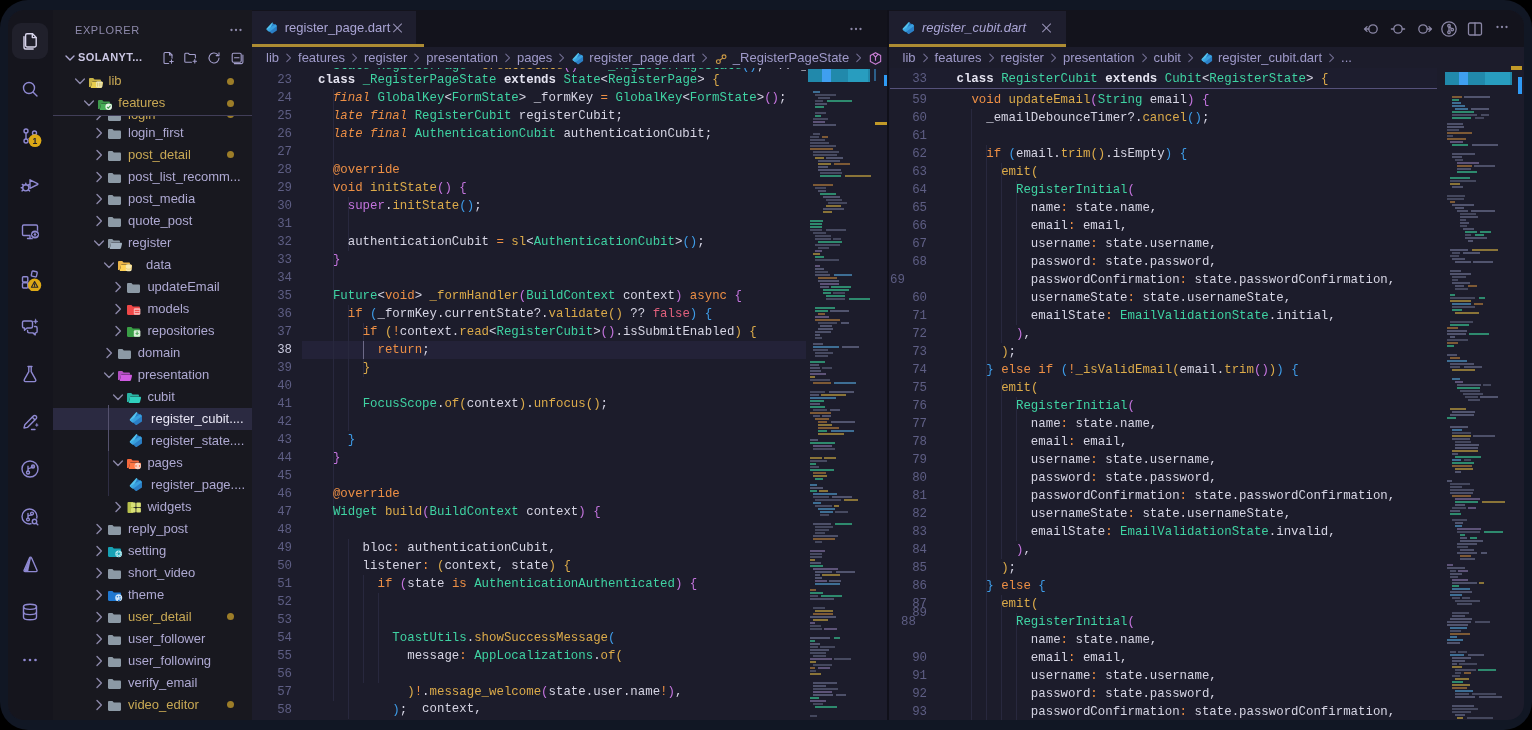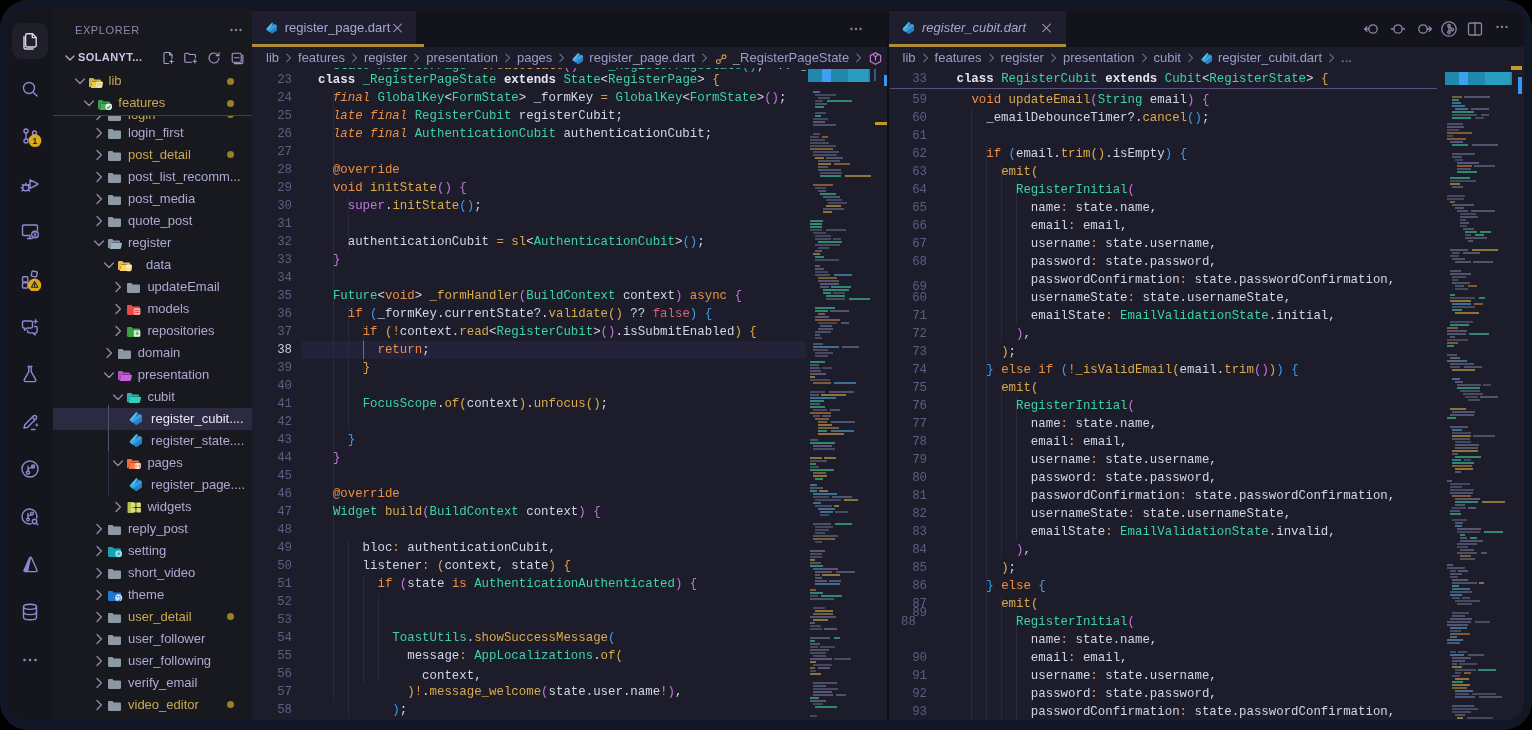--- a/index.html
+++ b/index.html
@@ -609,21 +609,21 @@
         <div class="num" style="top:507px;left:0;width:40px;text-align:right">51</div>
         <div class="cl" style="top:507px;left:66px">        <i class="o">if</i> <i class="p">(</i>state <i class="o">is</i> <i class="t">AuthenticationAuthenticated</i><i class="p">)</i> <i class="p">{</i></div>
         <div class="num" style="top:525px;left:0;width:40px;text-align:right">52</div>
         <div class="num" style="top:543px;left:0;width:40px;text-align:right">53</div>
         <div class="cl" style="top:543px;left:66px"></div>
         <div class="num" style="top:561px;left:0;width:40px;text-align:right">54</div>
         <div class="cl" style="top:561px;left:66px">          <i class="t">ToastUtils</i>.<i class="y">showSuccessMessage</i><i class="b">(</i></div>
         <div class="num" style="top:579px;left:0;width:40px;text-align:right">55</div>
         <div class="cl" style="top:579px;left:66px">            message<i class="o">:</i> <i class="t">AppLocalizations</i>.<i class="y">of</i><i class="y">(</i></div>
         <div class="num" style="top:597px;left:0;width:40px;text-align:right">56</div>
-        <div class="cl" style="top:599px;left:66px">              context,</div>
+        <div class="cl" style="top:632px;left:66px">              context,</div>
         <div class="num" style="top:615px;left:0;width:40px;text-align:right">57</div>
         <div class="cl" style="top:615px;left:66px">            <i class="y">)</i><i class="o">!</i>.<i class="y">message_welcome</i><i class="p">(</i>state.user.name<i class="o">!</i><i class="p">)</i>,</div>
         <div class="num" style="top:633px;left:0;width:40px;text-align:right">58</div>
         <div class="cl" style="top:633px;left:66px">          <i class="b">)</i>;</div>
       </div>
       <div style="position:absolute;left:800px;top:59px;width:62px;height:13px;background:#2189ab"></div>
       <div style="position:absolute;left:814px;top:59px;width:9px;height:13px;background:#3f9ff0"></div>
       <div style="position:absolute;left:840px;top:59px;width:20px;height:13px;background:#2ba3c4;opacity:.8"></div>
       <div style="position:absolute;left:804.6px;top:81px;width:7px;height:1.8px;background:#3e6e94"></div>
       <div style="position:absolute;left:807.2px;top:84px;width:21px;height:1.8px;background:#44475d"></div>
@@ -870,21 +870,21 @@
         <div class="num" style="top:112.6px;left:0;width:37px;text-align:right">64</div>
         <div class="cl" style="top:112.6px;left:66.5px">        <i class="t">RegisterInitial</i><i class="p">(</i></div>
         <div class="num" style="top:130.6px;left:0;width:37px;text-align:right">65</div>
         <div class="cl" style="top:130.6px;left:66.5px">          name<i class="o">:</i> state.name,</div>
         <div class="num" style="top:148.6px;left:0;width:37px;text-align:right">66</div>
         <div class="cl" style="top:148.6px;left:66.5px">          email<i class="o">:</i> email,</div>
         <div class="num" style="top:166.6px;left:0;width:37px;text-align:right">67</div>
         <div class="cl" style="top:166.6px;left:66.5px">          username<i class="o">:</i> state.username,</div>
         <div class="num" style="top:184.6px;left:0;width:37px;text-align:right">68</div>
         <div class="cl" style="top:184.6px;left:66.5px">          password<i class="o">:</i> state.password,</div>
-        <div class="num" style="top:210px;left:0;width:37px;text-align:right">69</div>
+        <div class="num" style="top:203px;left:0;width:37px;text-align:left">69</div>
         <div class="cl" style="top:202.6px;left:66.5px">          passwordConfirmation<i class="o">:</i> state.passwordConfirmation,</div>
         <div class="num" style="top:220.6px;left:0;width:37px;text-align:right">60</div>
         <div class="cl" style="top:220.6px;left:66.5px">          usernameState<i class="o">:</i> state.usernameState,</div>
         <div class="num" style="top:238.6px;left:0;width:37px;text-align:right">71</div>
         <div class="cl" style="top:238.6px;left:66.5px">          emailState<i class="o">:</i> <i class="t">EmailValidationState</i>.initial,</div>
         <div class="num" style="top:256.6px;left:0;width:37px;text-align:right">72</div>
         <div class="cl" style="top:256.6px;left:66.5px">        <i class="p">)</i>,</div>
         <div class="num" style="top:274.6px;left:0;width:37px;text-align:right">73</div>
         <div class="cl" style="top:274.6px;left:66.5px">      <i class="y">)</i>;</div>
         <div class="num" style="top:292.6px;left:0;width:37px;text-align:right">74</div>

